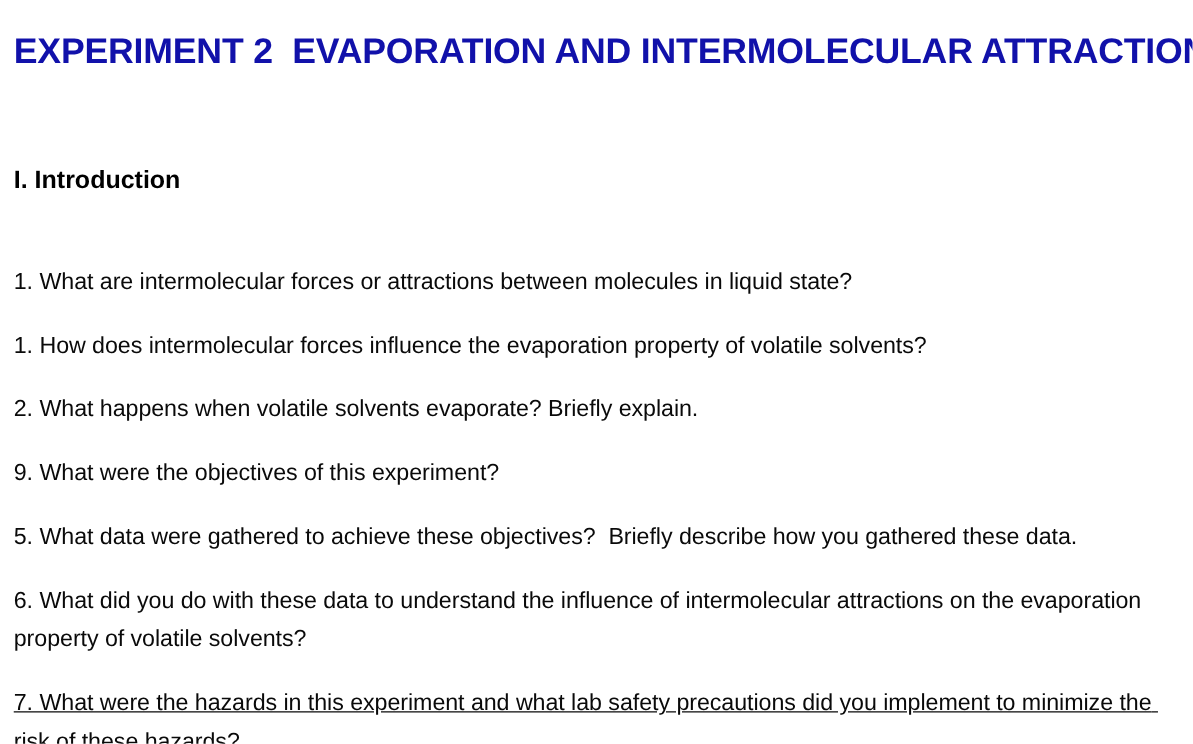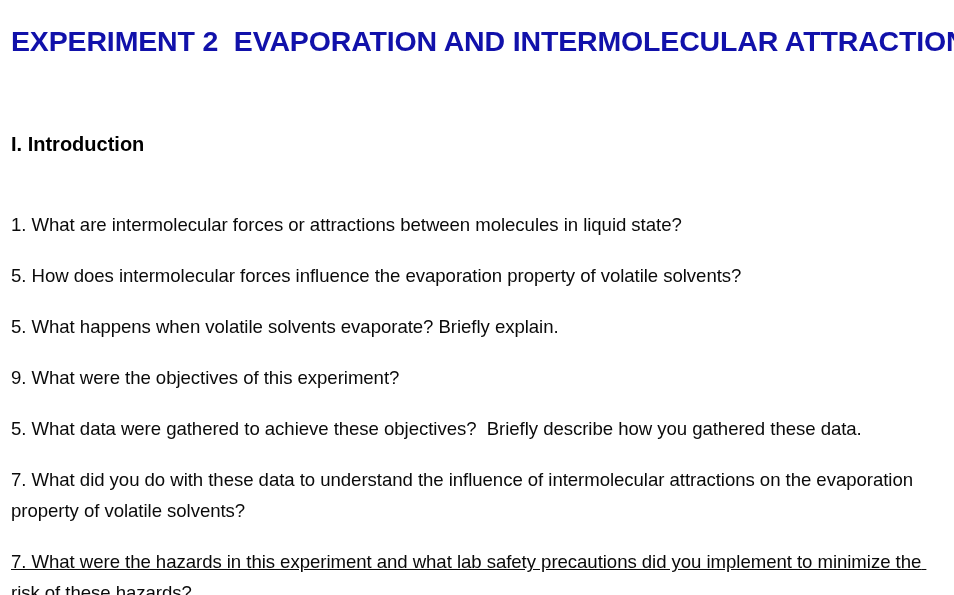--- a/index.html
+++ b/index.html
@@ -69,21 +69,21 @@
 <body>
 
 <div class="page">
 
   <h1 class="doc-title">EXPERIMENT 2  EVAPORATION AND INTERMOLECULAR ATTRACTIONS</h1>
 
   <h2 class="section-heading">I. Introduction</h2>
 
   <div class="questions">
     <p class="question">1. What are intermolecular forces or attractions between molecules in liquid state?</p>
-    <p class="question">5. How does intermolecular forces influence the evaporation property of volatile solvents?</p>
-    <p class="question">5. What happens when volatile solvents evaporate? Briefly explain.</p>
+    <p class="question">1. How does intermolecular forces influence the evaporation property of volatile solvents?</p>
+    <p class="question">2. What happens when volatile solvents evaporate? Briefly explain.</p>
     <p class="question">9. What were the objectives of this experiment?</p>
     <p class="question">5. What data were gathered to achieve these objectives?  Briefly describe how you gathered these data.</p>
-    <p class="question">7. What did you do with these data to understand the influence of intermolecular attractions on the evaporation property of volatile solvents?</p>
+    <p class="question">6. What did you do with these data to understand the influence of intermolecular attractions on the evaporation property of volatile solvents?</p>
     <p class="question">7. What were the hazards in this experiment and what lab safety precautions did you implement to minimize the risk of these hazards?</p>
   </div>
 
 </div>
 
 </body></html>

